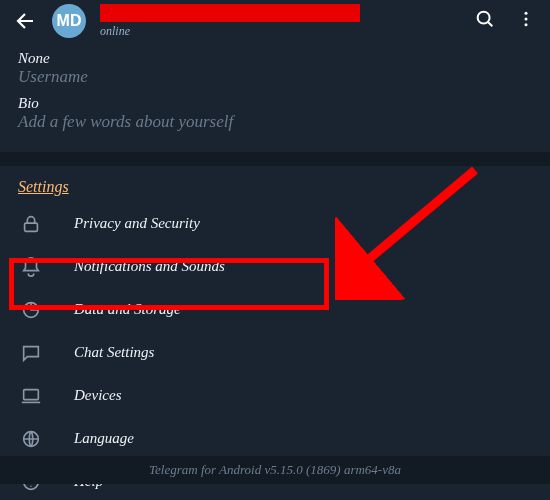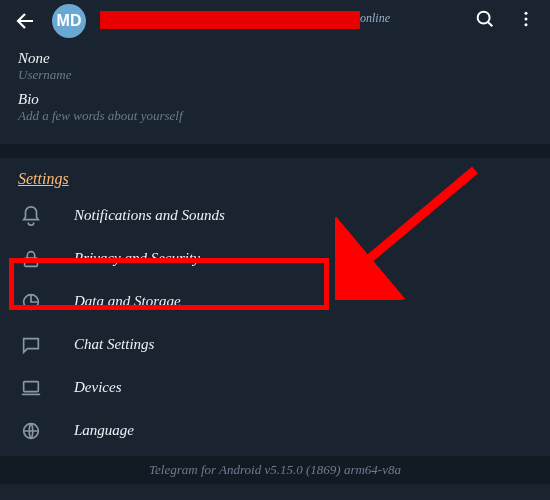--- a/index.html
+++ b/index.html
@@ -29,22 +29,22 @@
     justify-content: center;
     font-family: sans-serif;
     font-weight: bold;
     color: #fff;
     font-size: 16px;
     flex-shrink: 0;
   }
   .header-title-area {
     flex: 1;
     display: flex;
-    flex-direction: row;
-    justify-content: flex-start;
+    flex-direction: column;
+    justify-content: flex-end;
     min-width: 0;
   }
   .redacted {
     background: #e80000;
     height: 18px;
     width: 260px;
     margin-bottom: 2px;
   }
   .status {
     font-size: 12px;
@@ -60,21 +60,21 @@
     padding: 8px 18px 12px 18px;
   }
   .profile-field { margin-bottom: 8px; }
   .field-value {
     color: #eef3f8;
     font-size: 15px;
     font-style: italic;
   }
   .field-hint {
     color: #6b7a8c;
-    font-size: 13px;
+    font-size: 17px;
     font-style: italic;
   }
   .gap-strip { height: 14px; background: #121a24; }
   .settings-section {
     padding: 12px 0 0 0;
   }
   .settings-header {
     color: #fdba74;
     font-size: 16px;
     font-style: italic;
@@ -170,35 +170,35 @@
 </div>
 
 <div class="gap-strip"></div>
 
 <div class="settings-section">
   <div class="settings-header">Settings</div>
 
   <div class="settings-item">
     <span class="icon">
       <svg width="22" height="22" viewBox="0 0 24 24" fill="none" stroke="#8a97a8" stroke-width="1.8">
+          <rect x="5" y="11" width="14" height="9" rx="1.5"></rect>
+          <path d="M8 11V8a4 4 0 018 0v3"></path>
+        </svg>
+    </span>
+    <span class="label">Privacy and Security</span>
+  </div>
+
+  <div class="settings-item">
+    <span class="icon">
+      <svg width="22" height="22" viewBox="0 0 24 24" fill="none" stroke="#8a97a8" stroke-width="1.8">
           <path d="M6 8a6 6 0 0112 0v5l2 3H4l2-3V8z"></path>
           <path d="M9 19a3 3 0 006 0"></path>
         </svg>
     </span>
     <span class="label">Notifications and Sounds</span>
-  </div>
-
-  <div class="settings-item">
-    <span class="icon">
-      <svg width="22" height="22" viewBox="0 0 24 24" fill="none" stroke="#8a97a8" stroke-width="1.8">
-          <rect x="5" y="11" width="14" height="9" rx="1.5"></rect>
-          <path d="M8 11V8a4 4 0 018 0v3"></path>
-        </svg>
-    </span>
-    <span class="label">Privacy and Security</span>
   </div>
 
   <div class="settings-item">
     <span class="icon">
       <svg width="22" height="22" viewBox="0 0 24 24" fill="none" stroke="#8a97a8" stroke-width="1.8">
           <circle cx="12" cy="12" r="8"></circle>
           <path d="M12 4v8h8"></path>
         </svg>
     </span>
     <span class="label">Data and Storage</span>

